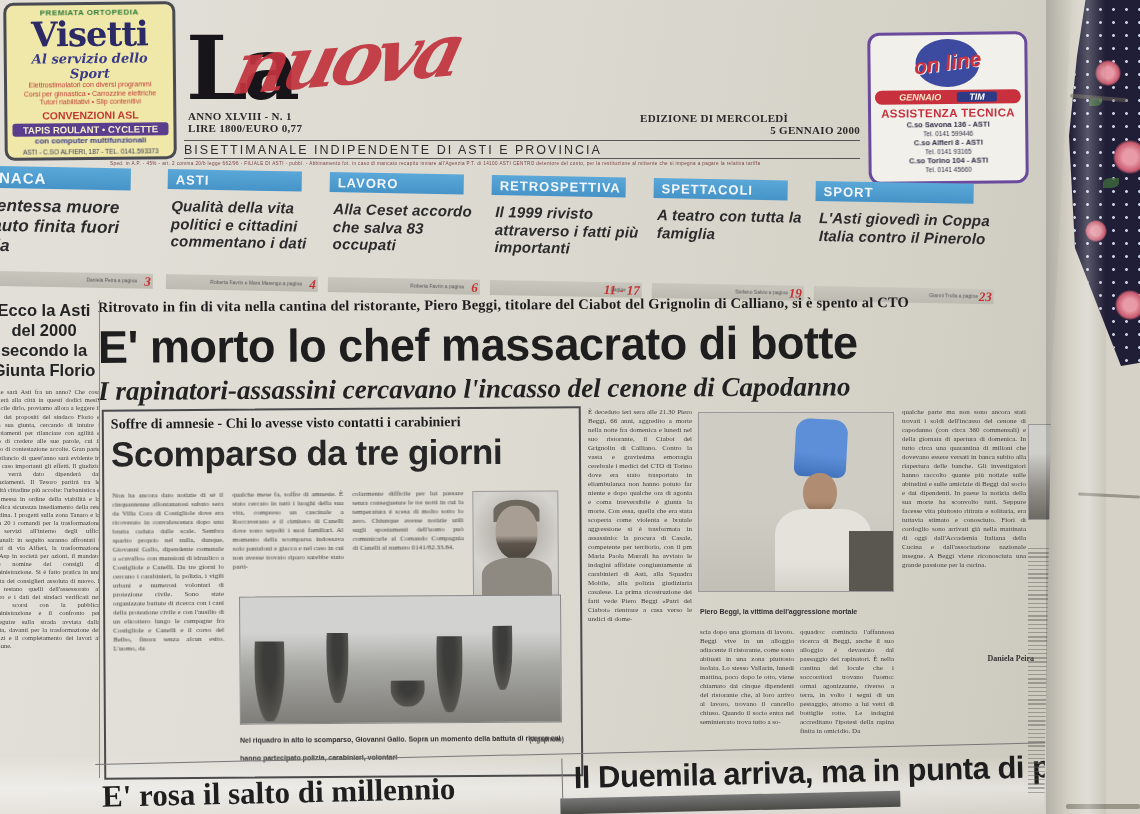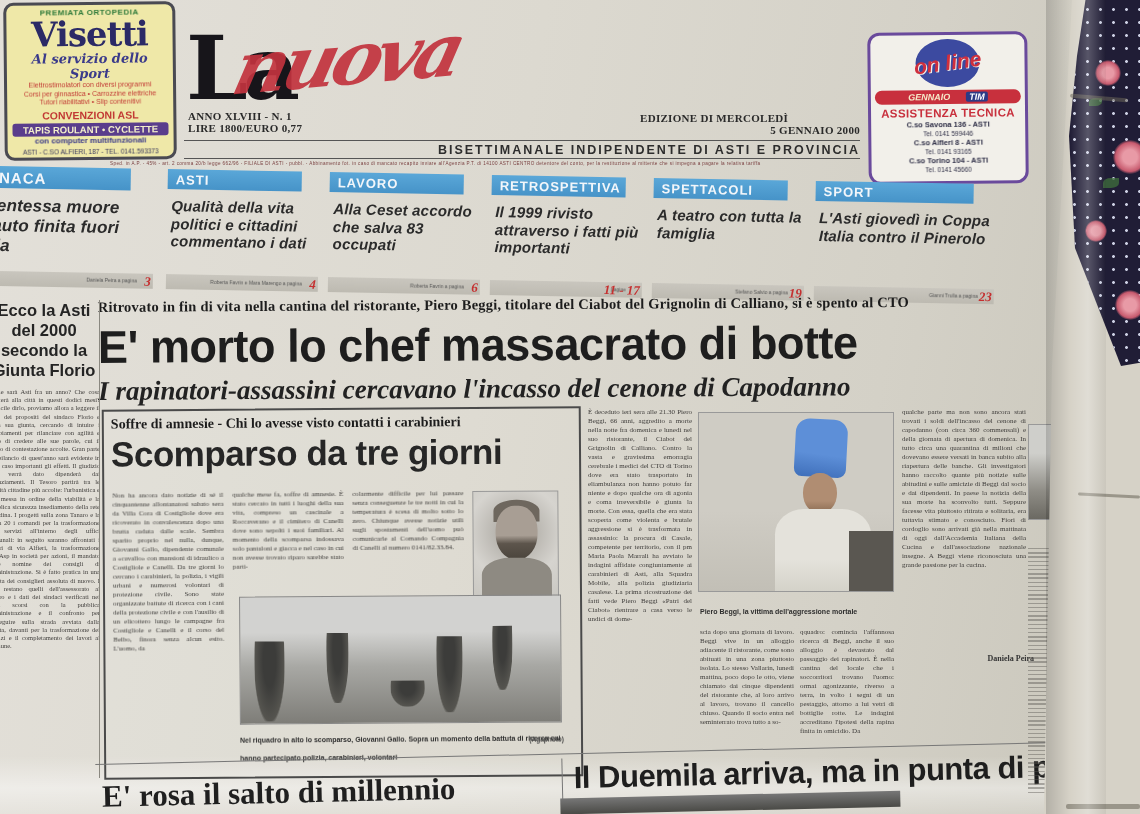--- a/index.html
+++ b/index.html
@@ -32,21 +32,21 @@
   .caption{font-weight:bold;font-size:7px;line-height:8.5px;color:#2e2e2e;filter:blur(.2px);}
 
   
   #masthead-la,#masthead-prov{font-family:"DejaVu Serif",serif;font-weight:900;
       font-size:88px;letter-spacing:-5px;color:#17151a;line-height:80px;}
   #masthead-nuova{font-family:"DejaVu Serif",serif;font-style:italic;font-weight:bold;
       font-size:74px;color:#c2333e;transform:skewX(-18deg) rotate(-5deg);
       letter-spacing:-6px;opacity:.92;line-height:70px;}
   .mh-small{font-family:"Liberation Serif",serif;font-weight:bold;font-size:11px;
       color:#2a2a2a;line-height:13px;letter-spacing:.3px;}
-  #tagline{font-weight:bold;font-size:12.5px;letter-spacing:2px;color:#2d2d2d;text-align:right;}
+  #tagline{font-weight:normal;font-size:12.5px;letter-spacing:2px;color:#2d2d2d;text-align:left;}
   .h-rule{background:#555;height:1px;}
   #legal-line{font-size:4.6px;color:#7a4040;letter-spacing:.4px;white-space:nowrap;
       overflow:hidden;filter:blur(.35px);}
 
   
   #ad-visetti{left:4px;top:2px;width:172px;height:158px;background:#efe8a8;
       border:3px solid #4a4a52;border-radius:10px;padding:3px 5px;overflow:hidden;
       transform:rotate(-.6deg);}
   #visetti-top{color:#2f7a3a;font-weight:bold;font-size:8px;text-align:center;letter-spacing:.5px;filter:blur(.3px);}
   #visetti-name{font-family:"DejaVu Serif",serif;font-weight:900;font-size:34px;
@@ -62,21 +62,21 @@
 
   #ad-online{left:868px;top:32px;width:160px;height:152px;background:#f2f0ea;
       border:3px solid #6a4a9c;border-radius:12px;padding:4px;overflow:hidden;transform:rotate(-.6deg);}
   #online-circle{margin:0 auto;width:64px;height:48px;border-radius:50%;
       background:radial-gradient(circle at 50% 45%,#3c4aa0 0 70%,#2d3a85 100%);position:relative;}
   #online-logo{position:absolute;left:-14px;top:12px;width:92px;text-align:center;
       font-style:italic;font-weight:bold;font-size:21px;color:#cf2f3d;
       transform:rotate(-7deg);text-shadow:1px 1px 0 #f2f0ea;white-space:nowrap;}
   #online-band{margin-top:3px;background:#c8303d;border-radius:8px;color:#f5e9c8;
       font-style:italic;font-weight:bold;font-size:9px;text-align:center;padding:2px 0;}
-  #online-band .tim{color:#fff;background:#2d3a85;border-radius:2px;padding:0 3px;margin-left:16px;}
+  #online-band .tim{color:#fff;background:#2d3a85;border-radius:2px;padding:0 12px;margin-left:16px;}
   #online-title{color:#c8303d;font-weight:bold;font-size:11.5px;text-align:center;margin-top:3px;letter-spacing:.4px;}
   .online-addr{color:#2e2e46;font-weight:bold;font-size:7.5px;text-align:center;line-height:8.5px;margin-top:2px;filter:blur(.3px);}
   .online-tel{color:#2e2e46;font-size:6.5px;text-align:center;line-height:7.5px;filter:blur(.3px);}
 
   
   #nav-row{left:0;top:166px;width:1140px;height:126px;transform:rotate(1.05deg);transform-origin:0 0;}
   .nav-box{position:absolute;top:0;height:120px;}
   .nav-label{background:linear-gradient(180deg,#5aa7d8,#4693c8);color:#f2f6fa;
       font-weight:bold;font-size:13px;letter-spacing:1px;padding:3px 8px 2px;
       width:88%;}

